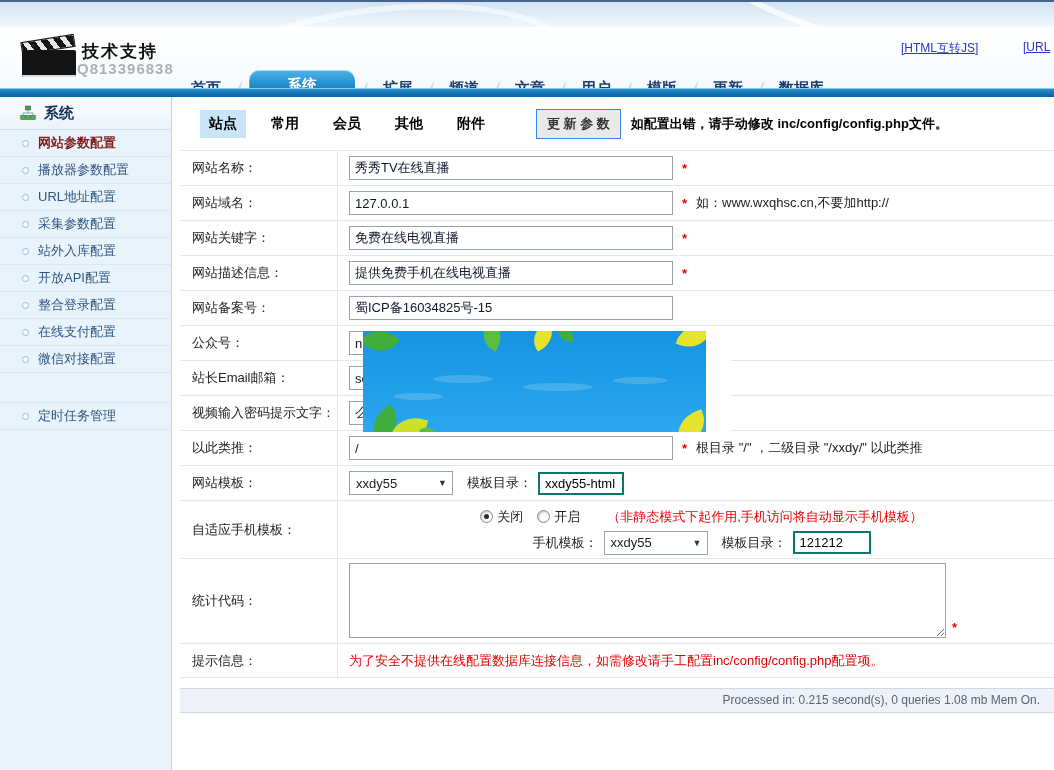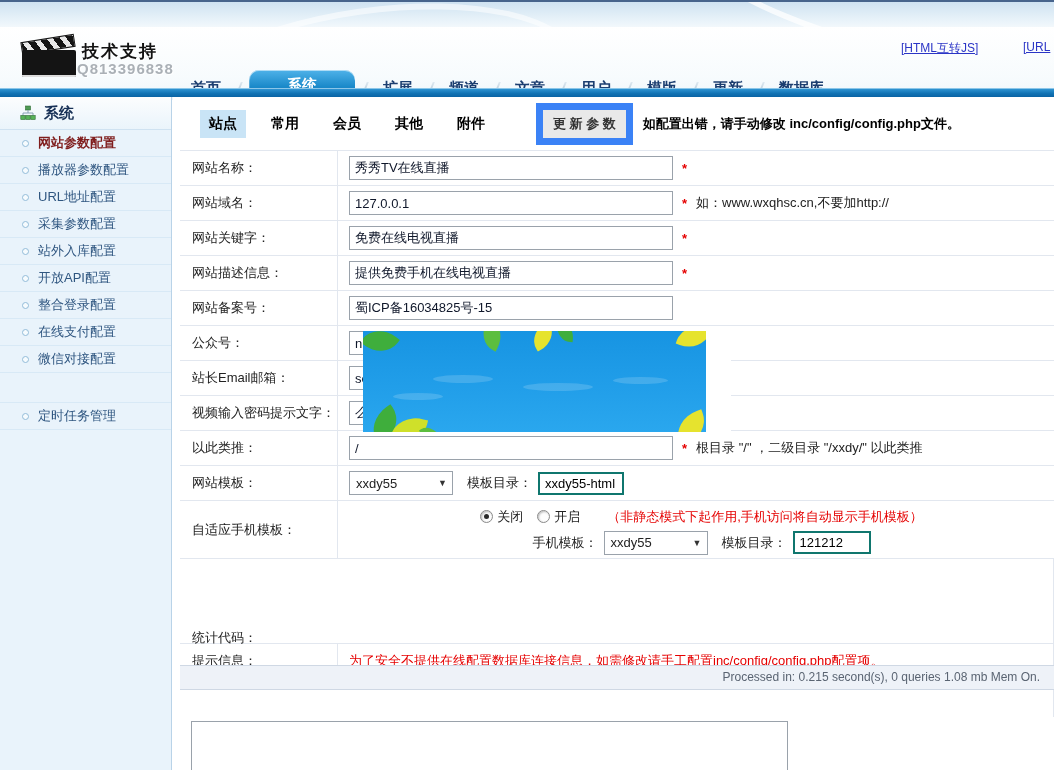--- a/index.html
+++ b/index.html
@@ -54,30 +54,30 @@
   .side-item .bullet { width:7px; height:7px; border-radius:50%; border:1px solid #93bcd9; background:#f6fbfe; margin-right:9px; flex:0 0 auto; }
   .side-item.active { font-weight:bold; color:#7f1d1d; }
   .side-gap { height:30px; border-bottom:1px solid #d8e9f6; }
 
   
   .main { position:absolute; left:173px; top:97px; right:0; bottom:0; background:#fff; }
   .toolbar { position:absolute; left:7px; top:12px; right:0; height:30px; display:flex; align-items:center;
     padding-left:20px; font-size:14px; font-weight:bold; color:#000; }
   .toolbar .tab { padding:5px 9px; margin-right:16px; cursor:pointer; white-space:nowrap; }
   .toolbar .tab.active { background:#c9e4f6; }
-  .update-btn { margin-left:26px; background:#e9e9e9; border:7px solid #3b82f6; padding:5px 10px;
+  .update-btn { margin-left:26px; background:#e9e9e9; border:1px solid #3b82f6; padding:5px 10px;
     font-size:13px; font-weight:bold; color:#333; cursor:pointer; white-space:nowrap; font-family:inherit; }
   .toolbar .warn { margin-left:10px; font-size:13px; white-space:nowrap; }
 
   
   .form { position:absolute; left:7px; top:53px; right:0; border-top:1px solid #e2e7ef; font-size:13px; color:#222; }
   .row { display:flex; border-bottom:1px solid #e2e7ef; }
   .row .lbl { flex:0 0 158px; border-right:1px solid #e2e7ef; display:flex; align-items:center; padding-left:12px; }
   .row .fld { flex:1; display:flex; align-items:center; padding-left:11px; }
-  .h35 { height:35px; } .h58 { height:58px; } .h85 { height:85px;flex-direction:column; } .h34 { height:34px; }
+  .h35 { height:35px; } .h58 { height:58px; } .h85 { height:85px; } .h34 { height:34px; }
   input.txt { width:324px; height:24px; border:1px solid #9aa2ab; padding:0 5px; font-size:13px; color:#0f172a; font-family:inherit; }
   .star { color:#e50000; margin-left:9px; font-weight:bold; }
   .note { margin-left:9px; color:#222; white-space:nowrap; }
   .sel { width:104px; height:24px; border:1px solid #9aa2ab; background:#fff; display:flex; align-items:center;
     justify-content:space-between; padding:0 5px 0 6px; cursor:pointer; }
   .sel .arr { font-size:9px; color:#333; }
   .dirlbl { margin:0 6px 0 14px; white-space:nowrap; }
   input.small { height:23px; border:2px solid #0f766e; padding:0 5px; font-size:13px; font-family:inherit; }
   .w86 { width:86px; } .w78 { width:78px; }
   .mobile-wrap { display:flex; flex-direction:column; justify-content:center; }
@@ -86,21 +86,21 @@
     position:relative; margin-right:4px; box-shadow:inset 1px 1px 2px rgba(0,0,0,.25); cursor:pointer; flex:0 0 auto; }
   .radio.on::after { content:""; position:absolute; left:3px; top:3px; width:5px; height:5px; border-radius:50%; background:#2b2b2b; }
   .rlabel { margin-right:14px; }
   .rednote { color:#e50000; white-space:nowrap;margin-left:13px; }
   textarea.stats { width:597px; height:75px; border:1px solid #9aa2ab; resize:both; font-family:inherit; font-size:13px; margin:4px 0; }
   .fld.top { align-items:flex-start; }
   .star.bottom { align-self:flex-end; margin:0 0 8px 6px; }
   .tiptext { color:#e50000; }
 
   
-  .statusbar { position:absolute; left:7px; right:0; top:568px; height:25px; line-height:23px;
+  .statusbar { position:absolute; left:7px; right:0; top:591px; height:25px; line-height:23px;
     background:#eef2f8; border-top:1px solid #cfd8e4; border-bottom:1px solid #cfd8e4;
     text-align:right; padding-right:14px; font-size:12px; color:#5a6472; }
 
   
   .overlay { position:absolute; left:363px; top:331px; width:368px; height:101px; background:#fff; z-index:50; }
   .overlay .sky { position:absolute; left:0; top:0; width:343px; height:101px; overflow:hidden;
     background:linear-gradient(180deg,#1794e2 0%,#219ee9 55%,#2aa7ee 100%); }
   .cloud { position:absolute; background:rgba(255,255,255,.16); border-radius:50%; }
   .leaf { position:absolute; border-radius:85% 0 85% 0; }
   .lg { background:#3fae3c; } .lg2 { background:#5cbe3f; } .ly { background:#e6e32e; } .ly2 { background:#cfe02a; }

